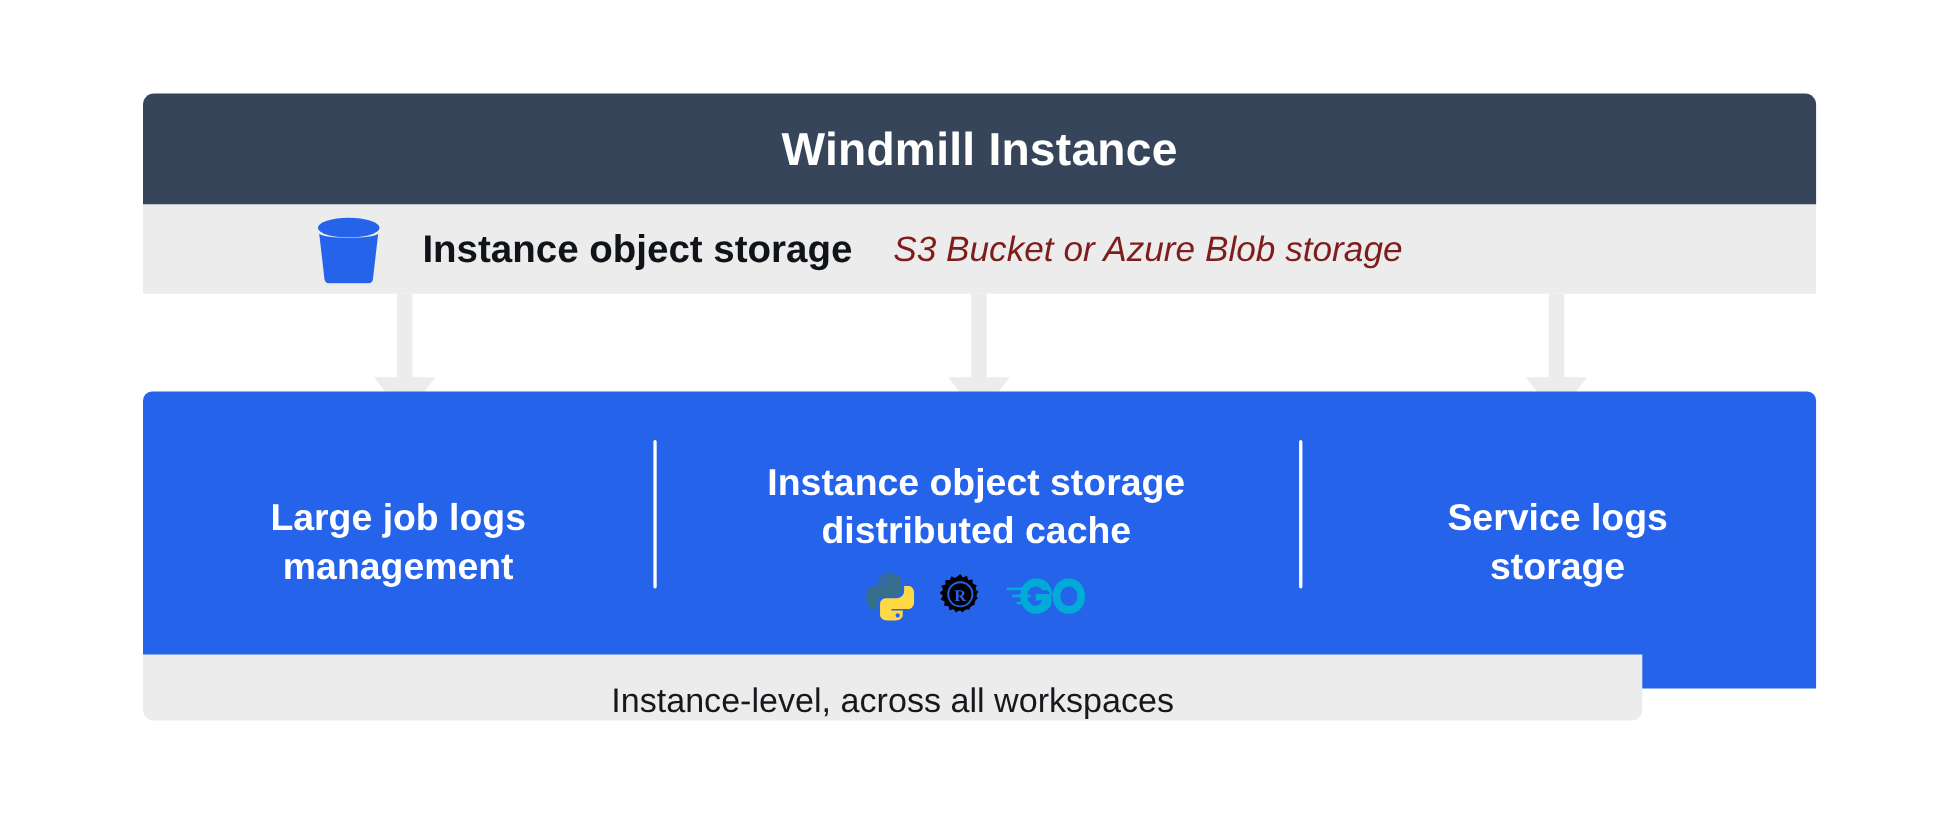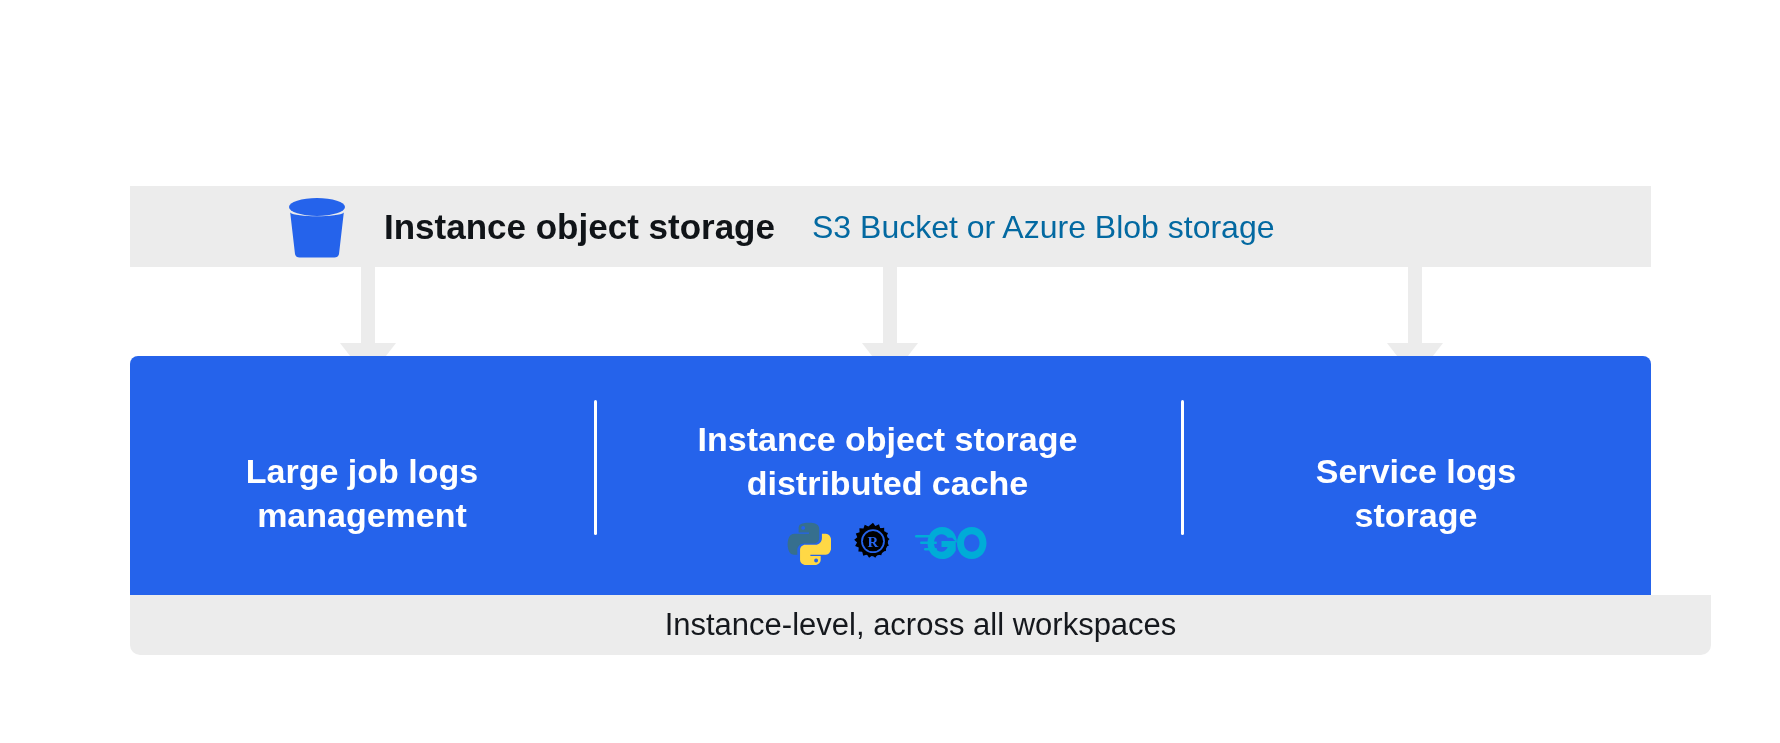--- a/index.html
+++ b/index.html
@@ -77,24 +77,25 @@
     color: #101418;
     font-size: 35px;
     font-weight: bold;
     white-space: nowrap;
   }
   .storage-sub {
     position: absolute;
     left: 682px;
     top: 50%;
     transform: translateY(-50%);
-    color: #0369a1;
+    color: #7f1d1d;
     font-size: 32px;
     font-weight: normal;
     white-space: nowrap;
+    font-style: italic;
   }
 
   
   .connectors {
     position: absolute;
     left: 0;
     top: 182px;
     width: 1521px;
     height: 120px;
     pointer-events: none;
@@ -161,41 +162,44 @@
     gap: 20px;
     height: 50px;
   }
   .lang-icon { display: block; }
 
   
   .footer-band {
     position: absolute;
     left: 0;
     top: 510px;
-    width: 1581px;
+    width: 1363px;
     height: 60px;
     background: #ececec;
     border-radius: 0 0 10px 10px;
     display: flex;
-    align-items: center;
+    align-items: flex-end;
     justify-content: center;
   }
   .footer-text {
     color: #15181d;
     font-size: 31px;
     font-weight: normal;
     white-space: nowrap;
   }
 </style>
 </head>
 <body>
 
 <div id="stage">
   <div class="diagram">
 
+    <div class="header-bar">
+      <div class="header-title">Windmill Instance</div>
+    </div>
 
     <div class="storage-band">
 
       <span class="bucket-icon">
         <svg width="64" height="62" viewBox="0 0 64 62" xmlns="http://www.w3.org/2000/svg">
           <ellipse cx="32" cy="11" rx="28" ry="9" fill="#2563eb"></ellipse>
           <path d="M5.2 16.5 C10 21.5 54 21.5 58.8 16.5 L54 58 C53.6 60.3 51.6 61.6 49.4 61.6 L14.6 61.6 C12.4 61.6 10.4 60.3 10 58 Z" fill="#2563eb"></path>
         </svg>
       </span>
 

